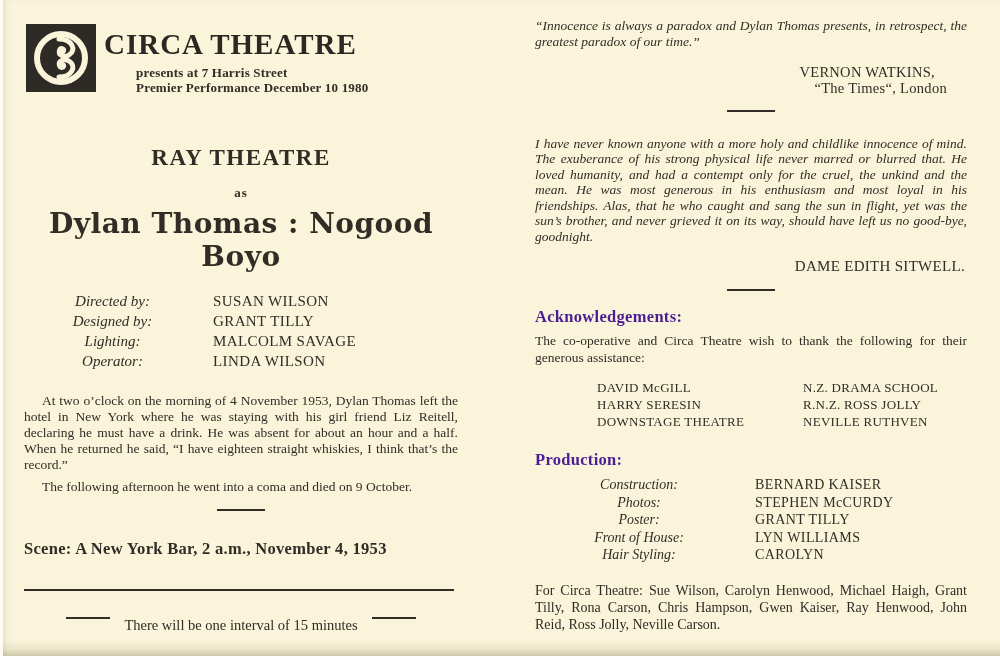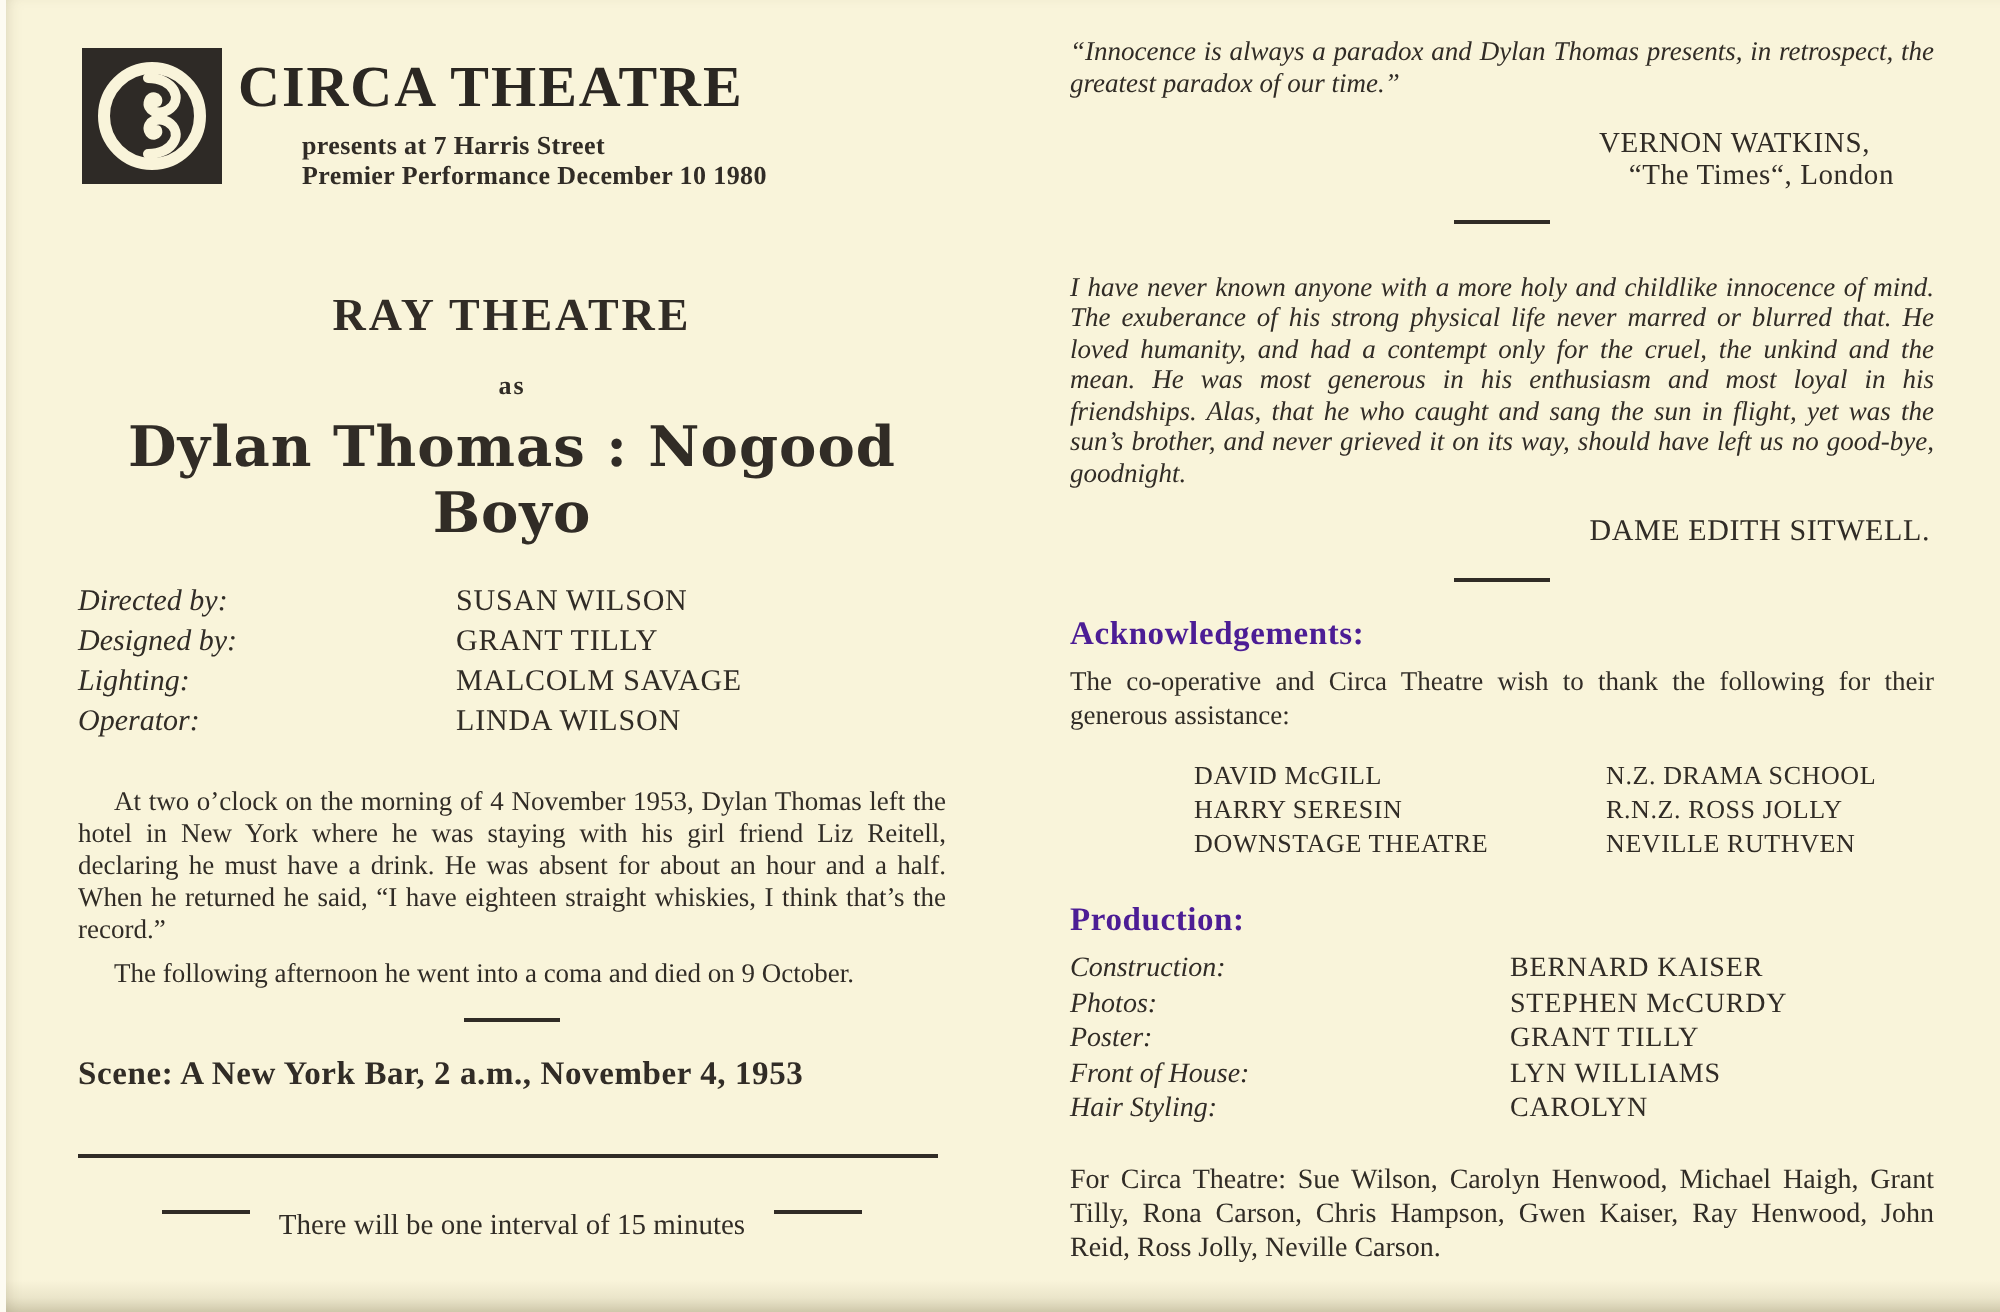--- a/index.html
+++ b/index.html
@@ -6,46 +6,46 @@
   .sheet{
     position:relative;width:1000px;height:656px;overflow:hidden;
     background:#f9f4da;color:#312c26;
     font-family:"Liberation Serif",serif;
     box-shadow:inset 7px 0 9px -6px rgba(90,80,45,.35);
   }
   .sheet::before{content:"";position:absolute;left:0;top:0;bottom:0;width:3px;background:#fdfbf2;z-index:5;}
   .sheet::after{content:"";position:absolute;left:0;right:0;bottom:0;height:16px;z-index:4;
     background:linear-gradient(to bottom,rgba(107,96,59,0) 0%,rgba(107,96,59,.10) 55%,rgba(107,96,59,.28) 100%);}
   .col{position:absolute;top:0;}
-  .col.left{left:39px;width:434px;}
+  .col.left{left:24px;width:434px;}
   .col.right{left:535px;width:432px;}
 
   
   .brand{display:flex;margin-top:24px;}
   .logo{flex:0 0 70px;margin-left:2px;}
   .brand-text{margin-left:8px;}
   .brand-title{font-size:29px;font-weight:bold;letter-spacing:1px;margin-top:4px;color:#2b2722;}
   .brand-sub{margin-left:32px;margin-top:4px;font-size:13px;font-weight:bold;line-height:15px;letter-spacing:.2px;}
 
   .actor{margin-top:50px;text-align:center;font-size:23px;font-weight:bold;letter-spacing:1.5px;}
   .as{margin-top:14px;text-align:center;font-size:13px;font-weight:bold;letter-spacing:1px;}
   .show-title{margin-top:6px;text-align:center;font-size:28px;font-weight:bold;letter-spacing:.5px;
     font-family:"DejaVu Serif","Liberation Serif",serif;}
 
   .credits{margin-top:18px;display:grid;grid-template-columns:177px auto;column-gap:12px;line-height:20px;font-size:15px;}
-  .credit-label{text-align:left;font-style:italic;}
+  .credit-label{text-align:center;font-style:italic;}
   .credit-value{letter-spacing:.4px;}
 
   .body-text{font-size:13.5px;line-height:16px;text-align:justify;}
   .indent{text-indent:18px;}
   .para1{margin:22px 0 0 0;}
   .para2{margin:6px 0 0 0;}
 
   .divider{width:48px;border-top:2px solid #312c26;margin:14px auto 0 auto;}
-  .scene{margin-top:16px;font-size:16.5px;font-weight:bold;letter-spacing:.3px;}
+  .scene{margin-top:28px;font-size:16.5px;font-weight:bold;letter-spacing:.3px;}
   .rule{border-top:2px solid #312c26;margin-top:30px;width:430px;}
   .interval{margin-top:26px;display:flex;align-items:flex-start;justify-content:center;gap:14px;font-size:14.5px;}
   .dash{width:44px;border-top:2px solid #312c26;}
 
   
   .quote{font-style:italic;font-size:13.5px;line-height:16px;text-align:justify;}
   .quote1{margin-top:18px;}
   .attr{margin-top:6px;text-align:right;font-size:14.5px;line-height:16px;letter-spacing:.3px;padding-right:20px;}
   .attr .l1{margin-right:12px;}
   .quote2{margin-top:24px;line-height:15.5px;}

